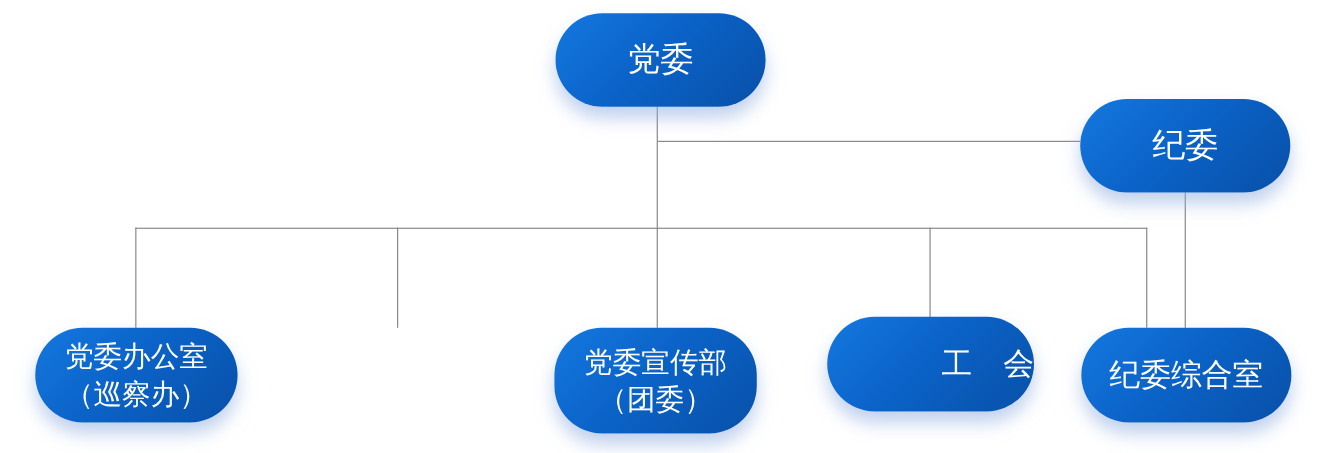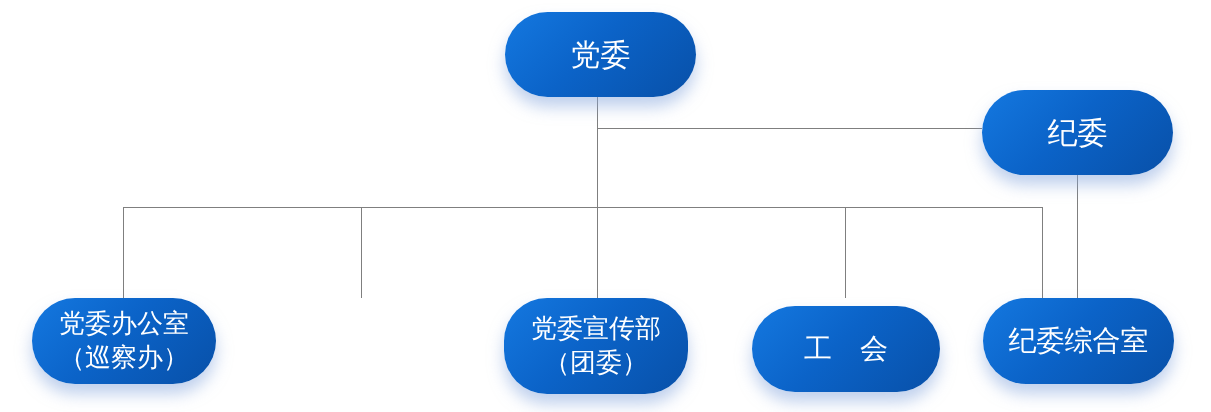--- a/index.html
+++ b/index.html
@@ -6,21 +6,21 @@
     margin: 0;
     padding: 0;
     background: #ffffff;
   }
   #stage {
     position: relative;
     width: 1211px;
     height: 412px;
     background: var(--bg, #ffffff);
     overflow: hidden;
-    font-family: Liberation Serif, serif;
+    font-family: Liberation Sans, sans-serif;
   }
   
   .line {
     position: absolute;
     background: var(--line-color, #7f7f7f);
     z-index: 1;
   }
   .line.h { height: 1px; }
   .line.v { width: 1px; }
   
@@ -71,21 +71,21 @@
   <div class="node top" style="left:982px; top:90px; width:191px; height:85px;">
     <span>纪委</span>
   </div>
 
 
   <div class="node small" style="left:504px; top:298px; width:184px; height:96px;">
     <span>党委宣传部</span>
     <span>（团委）</span>
   </div>
 
-  <div class="node single" style="left:752px; top:306px; width:188px; height:86px;">
+  <div class="node single" style="left:752px; top:288px; width:188px; height:86px;align-items:flex-end;">
     <span>工　会</span>
   </div>
 
   <div class="node single" style="left:983px; top:298px; width:191px; height:86px;">
     <span>纪委综合室</span>
   </div>
 
 </div>
 
 </body></html>

